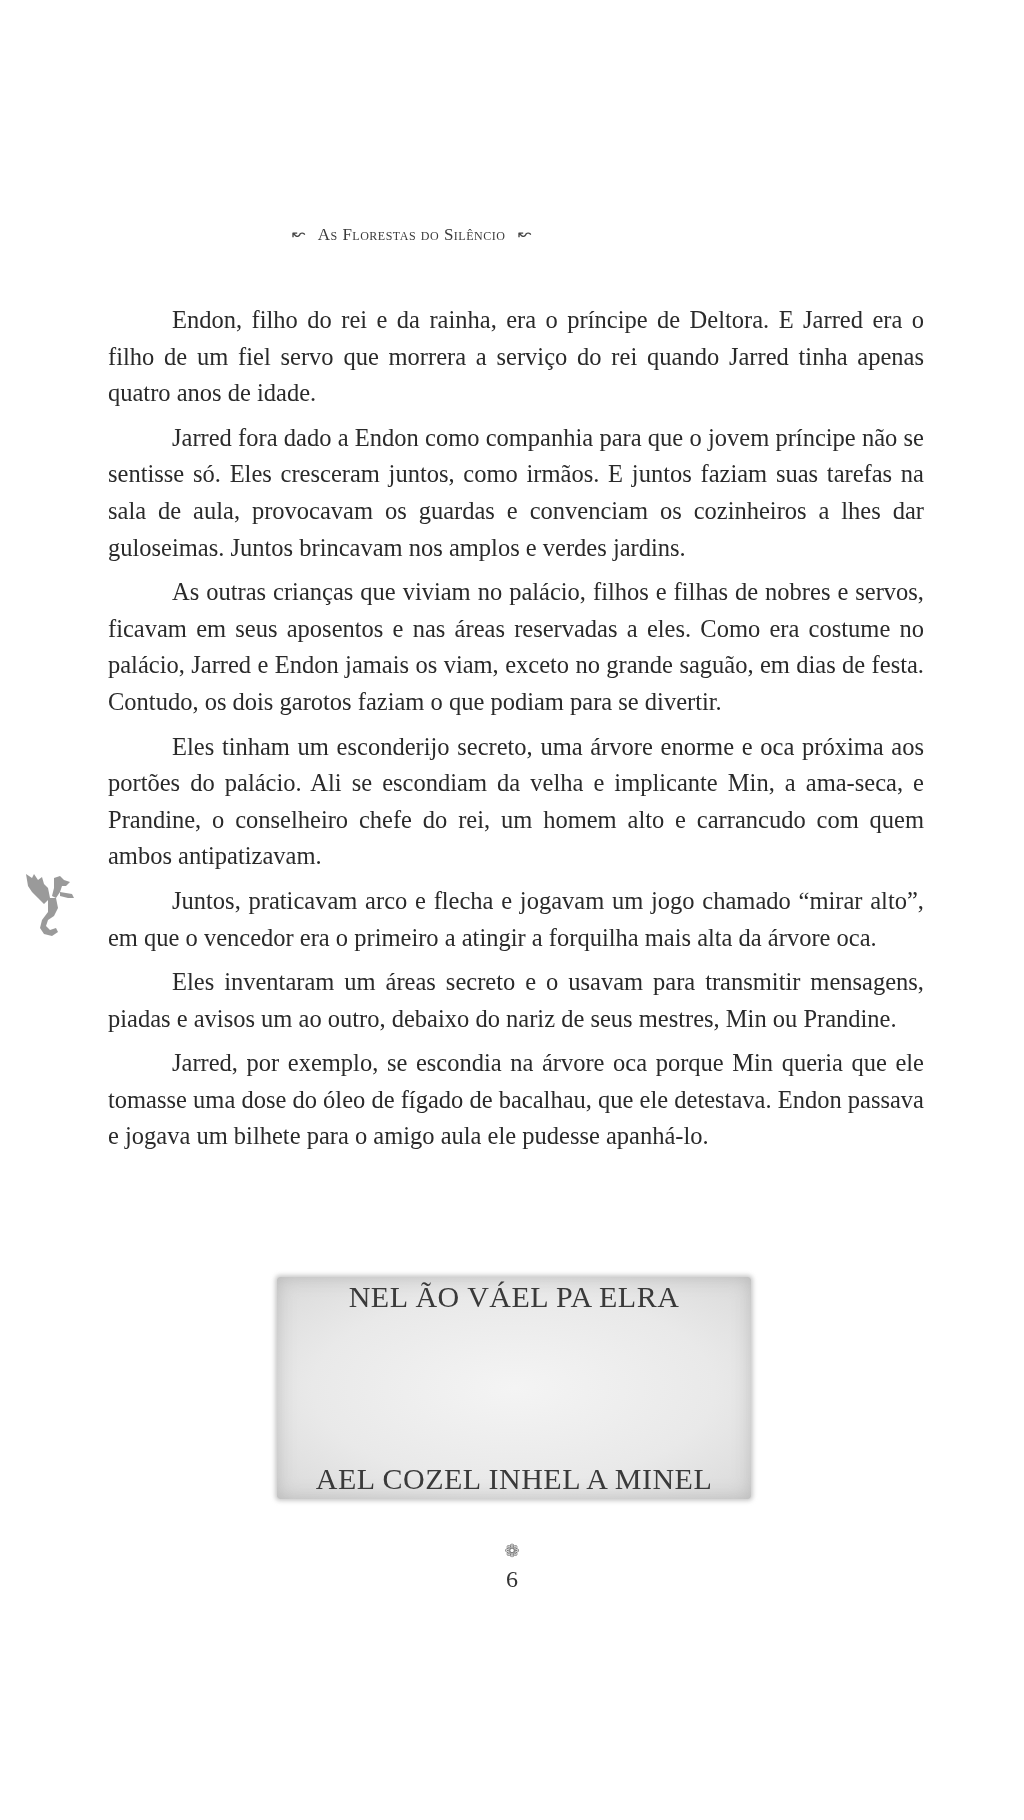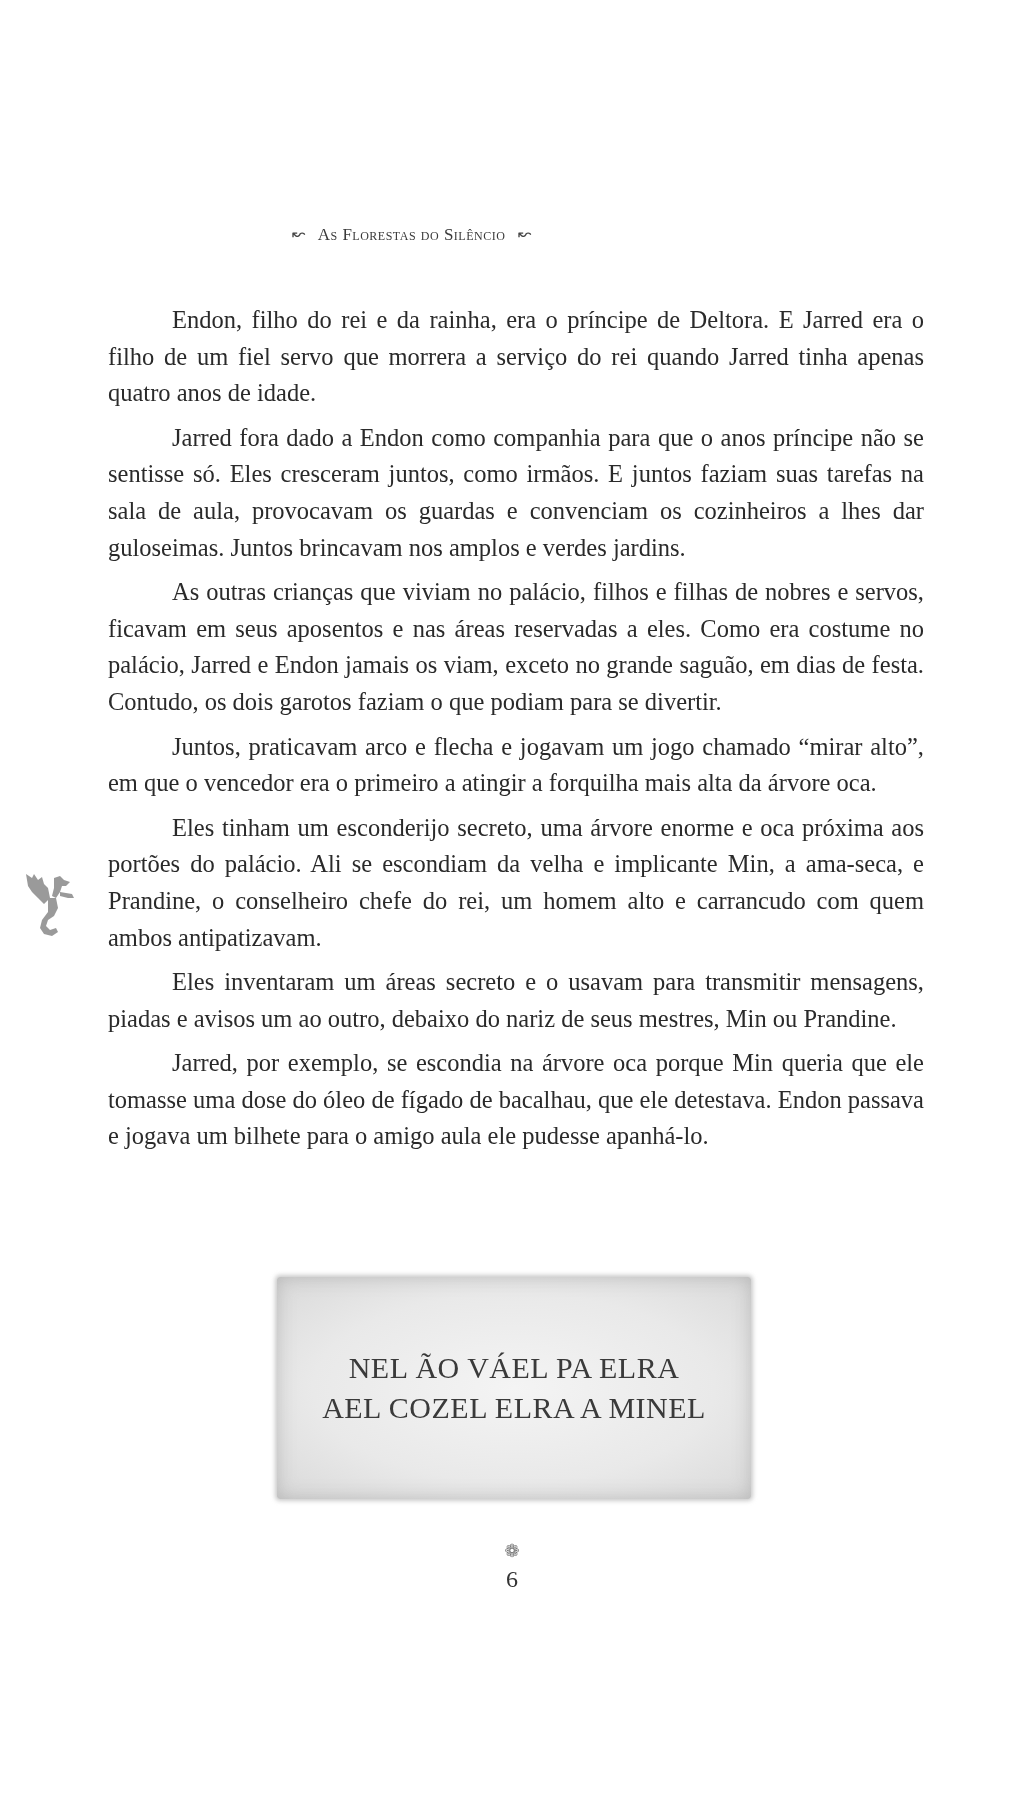--- a/index.html
+++ b/index.html
@@ -63,21 +63,21 @@
     left: 277px;
     top: 1277px;
     width: 474px;
     height: 222px;
     background: radial-gradient(ellipse at center, #f4f4f4 0%, #e9e9e9 60%, #d9d9d9 100%);
     box-shadow: 0 0 4px 2px rgba(160,160,160,0.55), inset 0 0 18px rgba(120,120,120,0.35);
     border-radius: 3px;
     display: flex;
     flex-direction: column;
     align-items: center;
-    justify-content: center;
+    justify-content: space-between;
   }
   .code-line {
     font-family: "Liberation Serif", serif;
     font-size: 30px;
     line-height: 40px;
     color: #3a3a3a;
     letter-spacing: 0.5px;
     white-space: nowrap;
   }
   .page-ornament {
@@ -104,24 +104,24 @@
 <body>
 
 <div class="running-header">
   <span class="ornament">↜</span>
   <span>As Florestas do Silêncio</span>
   <span class="ornament">↜</span>
 </div>
 
 <div class="text-block">
   <p class="para">Endon, filho do rei e da rainha, era o príncipe de Deltora. E Jarred era o filho de um fiel servo que morrera a serviço do rei quando Jarred tinha apenas quatro anos de idade.</p>
-  <p class="para">Jarred fora dado a Endon como companhia para que o anos príncipe não se sentisse só. Eles cresceram juntos, como irmãos. E juntos faziam suas tarefas na sala de aula, provocavam os guardas e convenciam os cozinhei­ros a lhes dar guloseimas. Juntos brincavam nos amplos e verdes jardins.</p>
+  <p class="para">Jarred fora dado a Endon como companhia para que o jovem príncipe não se sentisse só. Eles cresceram juntos, como irmãos. E juntos faziam suas tarefas na sala de aula, provocavam os guardas e convenciam os cozinhei­ros a lhes dar guloseimas. Juntos brincavam nos amplos e verdes jardins.</p>
   <p class="para">As outras crianças que viviam no palácio, filhos e filhas de nobres e servos, ficavam em seus aposentos e nas áreas reservadas a eles. Como era costume no palácio, Jarred e Endon jamais os viam, exceto no grande saguão, em dias de festa. Contudo, os dois garotos faziam o que podiam para se divertir.</p>
+  <p class="para">Eles tinham um esconderijo secreto, uma árvore enorme e oca próxima aos portões do palácio. Ali se escondiam da velha e implicante Min, a ama-seca, e Prandine, o conselheiro chefe do rei, um homem alto e carrancudo com quem ambos antipatizavam.</p>
   <p class="para">Juntos, praticavam arco e flecha e jogavam um jogo chamado “mirar alto”, em que o vencedor era o primeiro a atingir a forquilha mais alta da árvore oca.</p>
-  <p class="para">Eles tinham um esconderijo secreto, uma árvore enorme e oca próxima aos portões do palácio. Ali se escondiam da velha e implicante Min, a ama-seca, e Prandine, o conselheiro chefe do rei, um homem alto e carrancudo com quem ambos antipatizavam.</p>
   <p class="para">Eles inventaram um áreas secreto e o usavam para transmitir mensagens, piadas e avisos um ao outro, debaixo do nariz de seus mes­tres, Min ou Prandine.</p>
   <p class="para">Jarred, por exemplo, se escondia na árvore oca porque Min que­ria que ele tomasse uma dose do óleo de fígado de bacalhau, que ele detestava. Endon passava e jogava um bilhete para o amigo aula ele pudesse apanhá-lo.</p>
 </div>
 
 <div class="dragon">
   <svg width="56" height="80" viewBox="0 0 56 80">
     <g fill="#9a9a9a">
 
       <path d="M6 6 L12 10 L14 6 L18 12 L22 9 L24 16 L28 20 L30 30 L24 36 L18 30 L12 24 L8 18 Z"></path>
 
@@ -129,17 +129,17 @@
 
       <path d="M40 24 L52 26 L54 30 L48 30 L40 28 Z"></path>
 
       <path d="M28 30 L36 30 L38 40 L34 48 L28 52 L26 58 L30 62 L36 60 L38 64 L32 68 L24 66 L20 60 L22 52 L28 44 Z"></path>
     </g>
   </svg>
 </div>
 
 <div class="code-card">
   <div class="code-line">NEL ÃO VÁEL PA ELRA</div>
-  <div class="code-line">AEL COZEL ELRA A MINEL</div>
+  <div class="code-line">AEL COZEL INHEL A MINEL</div>
 </div>
 
 <div class="page-ornament">❁</div>
 <div class="page-number">6</div>
 
 </body></html>

